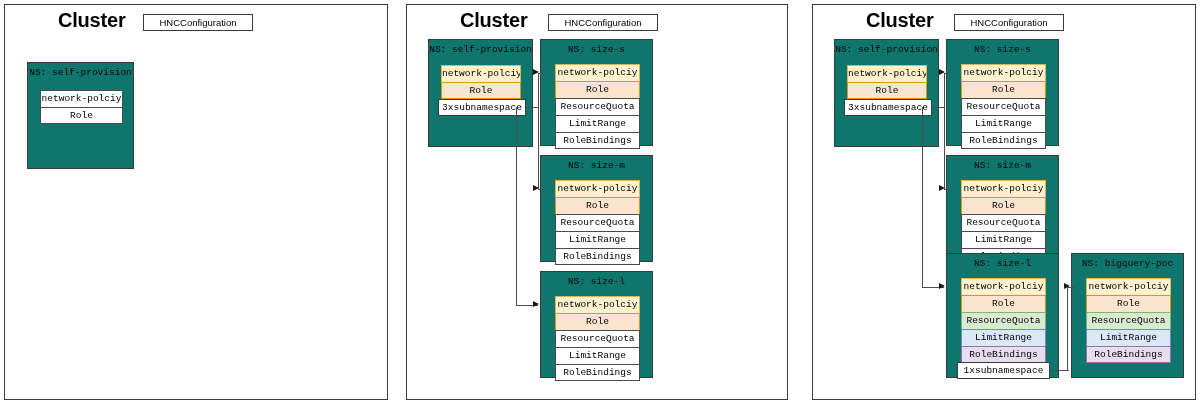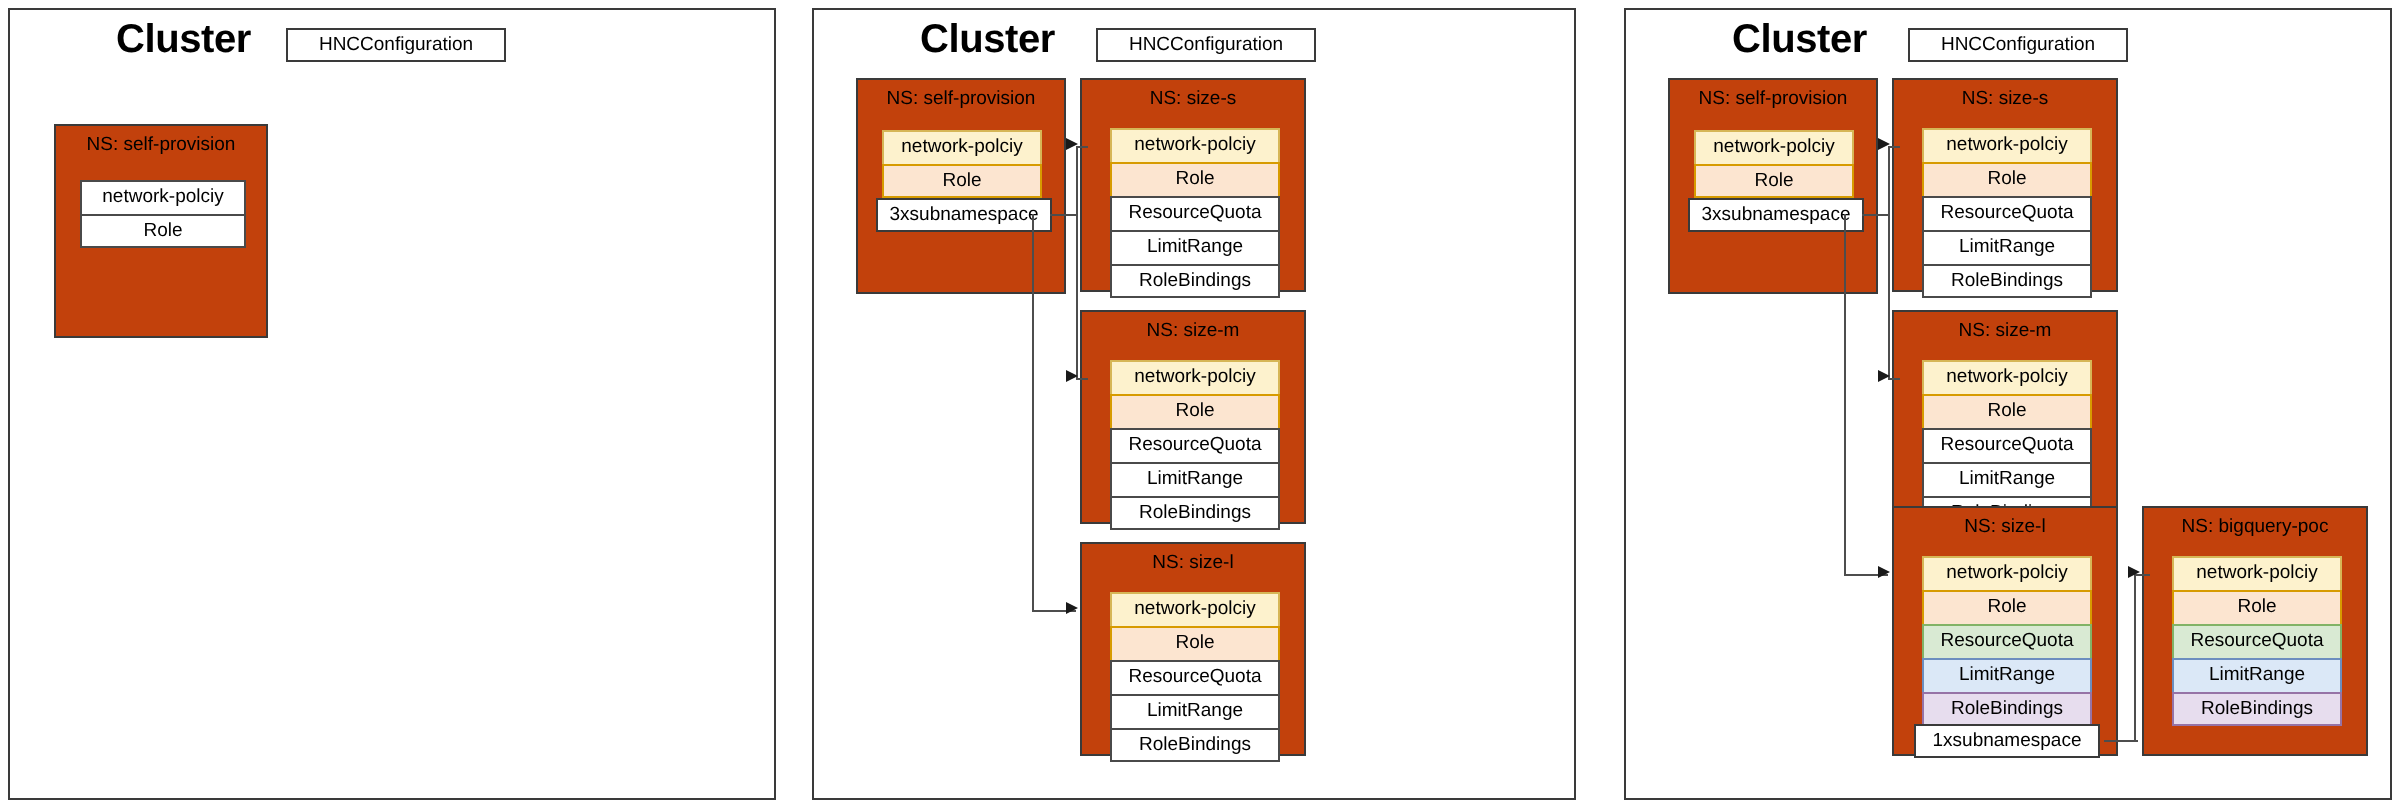--- a/index.html
+++ b/index.html
@@ -45,21 +45,22 @@
     text-align:center;
     line-height:15px;
     height:17px;
   }
 
   
   .ns{
     position:absolute;
     box-sizing:border-box;
     border:1.4px solid #3a3a3a;
-    background:#c2410c;
+    background:#0f766e;
+    font-family:Liberation Mono, monospace;
   }
   .ns-label{
     position:absolute;
     left:0;right:0;
     top:4px;
     text-align:center;
     font-size:9.5px;
     color:#000;
     line-height:12px;
   }

